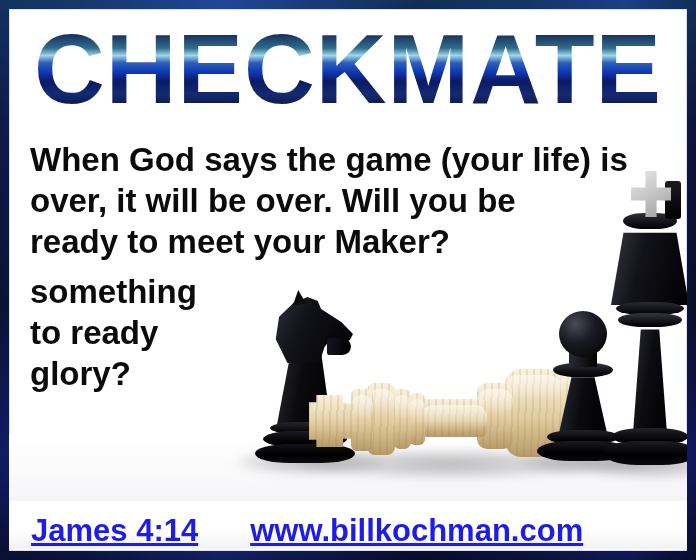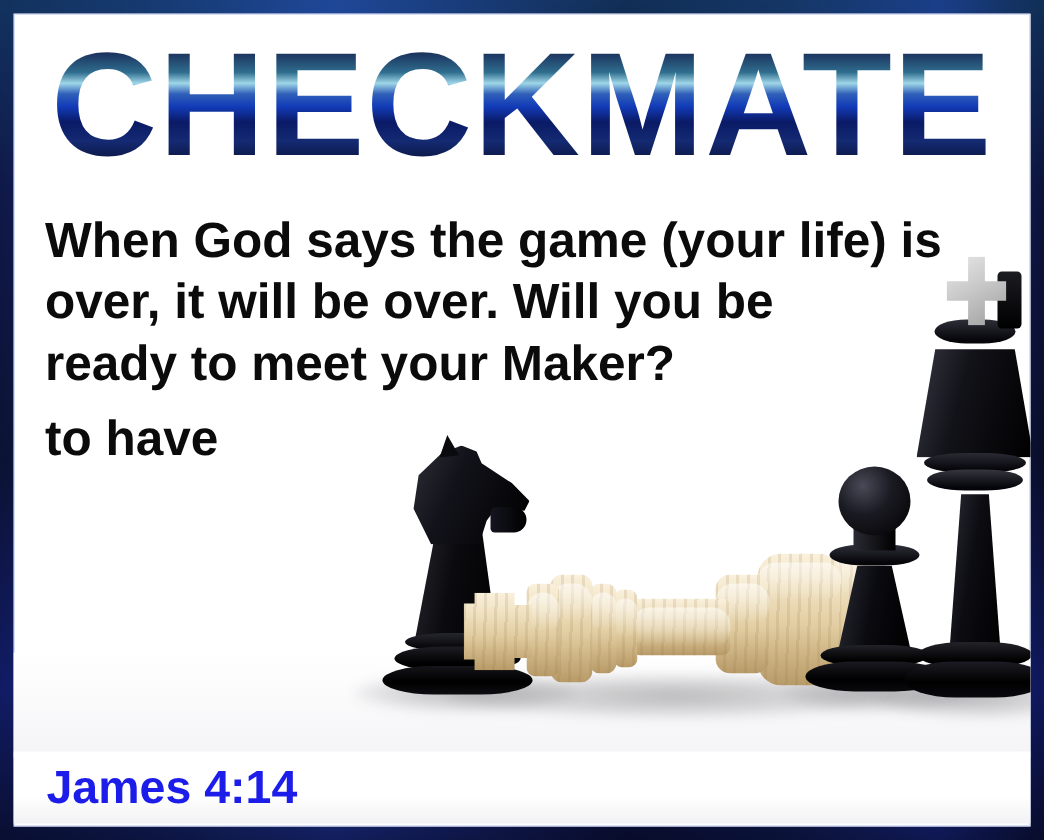--- a/index.html
+++ b/index.html
@@ -84,28 +84,29 @@
   #copy-narrow{ top:262px; width:250px; }
   .line{ white-space:nowrap; }
 
   
   #footer{
     position:absolute;
     left:0; bottom:2px; width:100%;
     height:48px;
     z-index:7;
     display:flex;
-    align-items:center;
+    align-items:flex-end;
     padding-left:22px;
     gap:52px;
     font-family:"Liberation Sans", sans-serif;
     font-weight:700;
     font-size:31px;
     color:#1d1dea;
     background:linear-gradient(180deg,#ffffff 0%,#ffffff 60%,#f2f2f4 100%);
+    text-decoration:underline;
   }
 
   
   #scene{
     position:absolute;
     left:0; bottom:46px;
     width:100%;
     height:320px;
     z-index:3;
     pointer-events:none;
@@ -364,21 +365,24 @@
       <span id="title">CHECKMATE</span>
     </div>
 
     <div id="copy-wide">
       <div class="line">When God says the game (your life) is</div>
       <div class="line">over, it will be over. Will you be</div>
       <div class="line">ready to meet your Maker?</div>
     </div>
 
     <div id="copy-narrow">
-      <div class="line">to have</div>
+      <div class="line">something</div>
+      <div class="line">to ready</div>
+      <div class="line">glory?</div>
     </div>
 
     <div id="footer">
       <span>James 4:14</span>
+      <span>www.billkochman.com</span>
     </div>
 
   </div>
 </div>
 
 </body></html>

